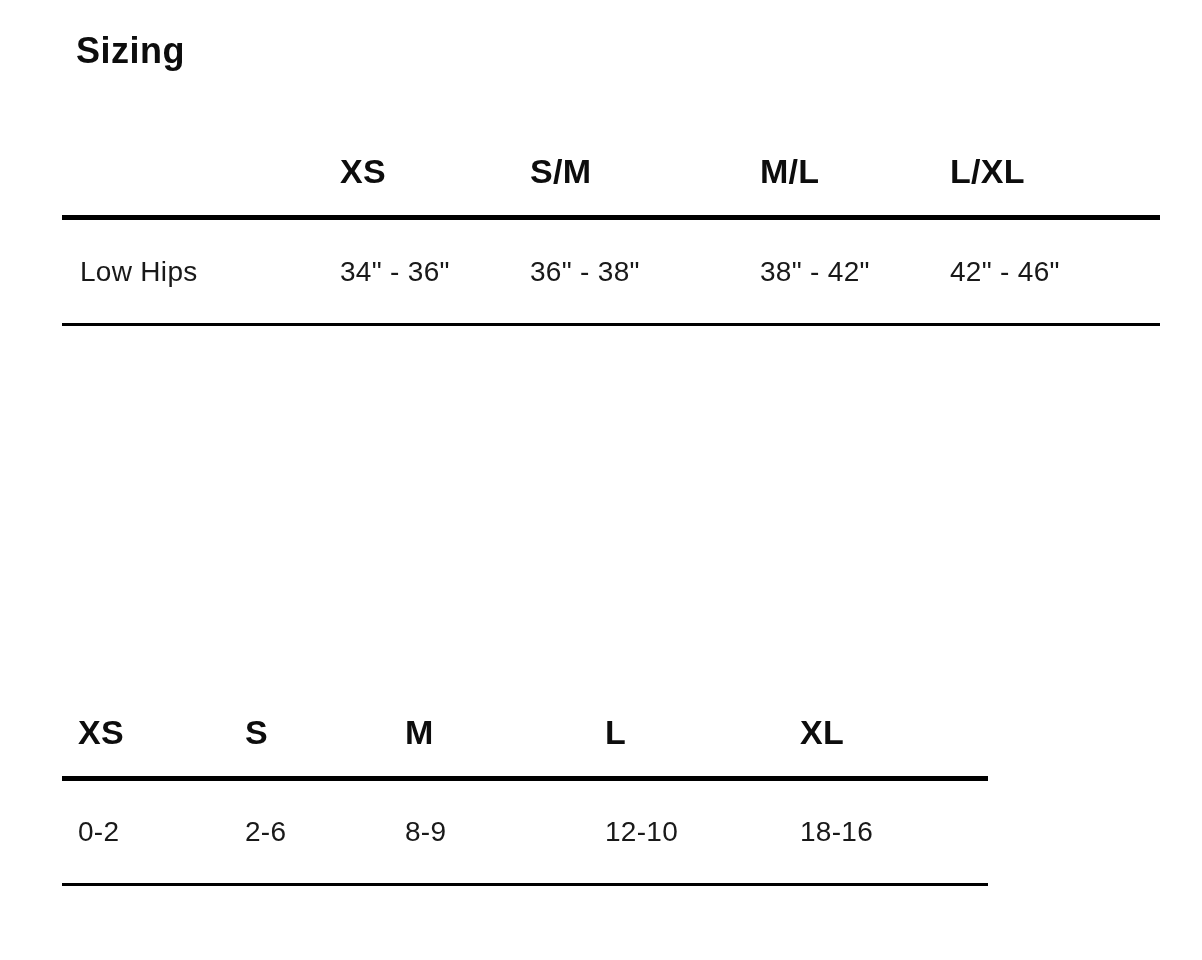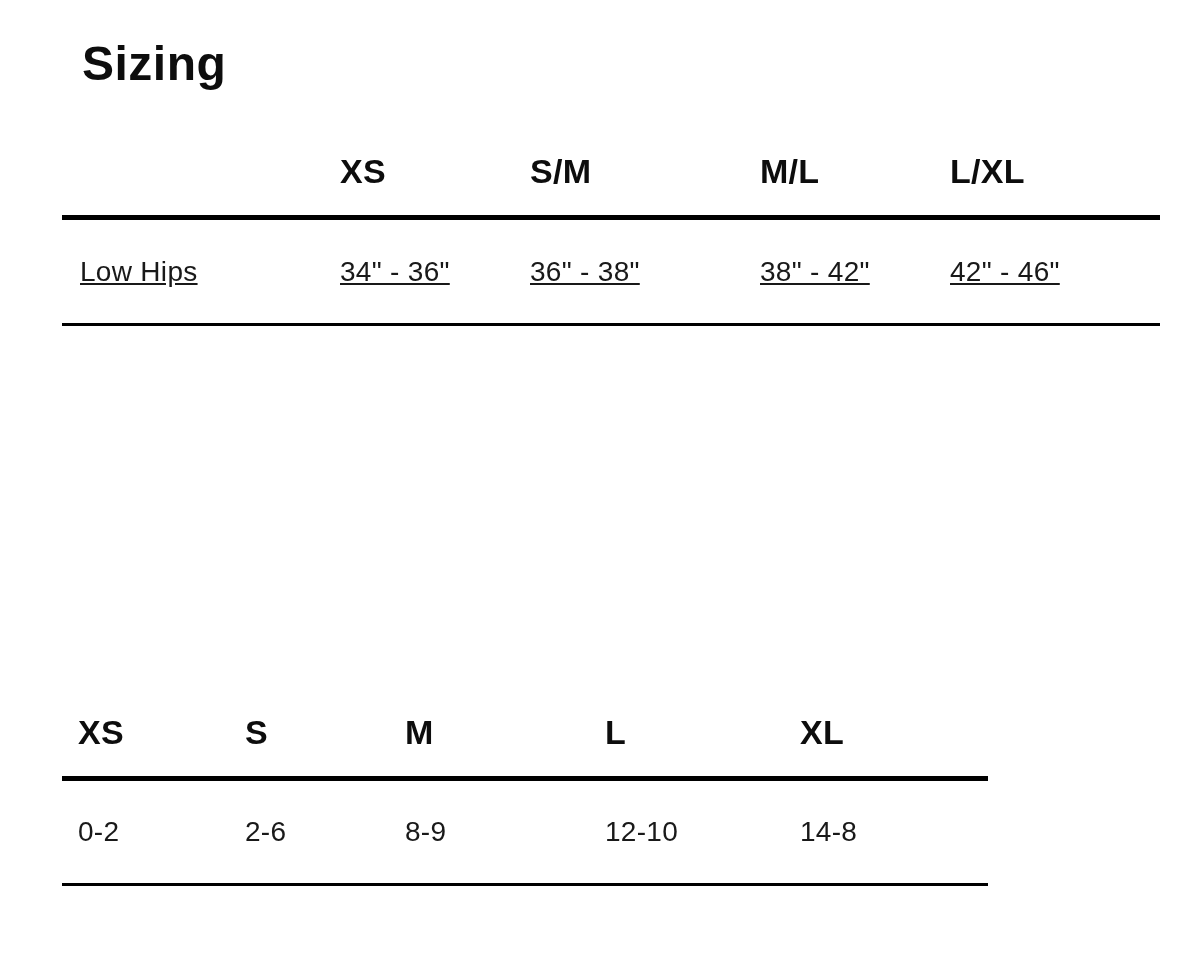--- a/index.html
+++ b/index.html
@@ -13,22 +13,22 @@
     height: 960px;
     background: #ffffff;
     font-family: "Liberation Sans", sans-serif;
     color: #141414;
     overflow: hidden;
   }
   .page-title {
     position: absolute;
     left: 68px;
     top: 22px;
-    margin: 14px;
-    font-size: 48px;
+    margin: 8px;
+    font-size: 36px;
     font-weight: 700;
     letter-spacing: 0.5px;
     color: #0d0d0d;
   }
   table.chart {
     position: absolute;
     border-collapse: collapse;
     table-layout: fixed;
   }
   table.chart th, table.chart td {
@@ -52,21 +52,21 @@
     height: 103px;
     border-bottom: 2px solid #000000;
   }
   
   #measurement-chart {
     left: 62px;
     top: 127px;
     width: 1098px;
   }
   #measurement-chart .lbl { padding-left: 18px; }
-  #measurement-chart tbody tr:last-child td { border-bottom-width: 3px; text-decoration: underline; }
+  #measurement-chart tbody tr:last-child td { border-bottom-width: 3px; }
   
   #numeric-chart {
     left: 62px;
     top: 688px;
     width: 926px;
   }
   #numeric-chart .lbl { padding-left: 16px; }
   #numeric-chart td { height: 102px; border-bottom-width: 3px; }
 </style>
 </head>
@@ -120,18 +120,18 @@
         <th>L</th>
         <th>XL</th>
       </tr>
     </thead>
     <tbody>
       <tr>
         <td class="lbl">0-2</td>
         <td>2-6</td>
         <td>8-9</td>
         <td>12-10</td>
-        <td>14-8</td>
+        <td>18-16</td>
       </tr>
     </tbody>
   </table>
 
 </div>
 
 </body></html>

